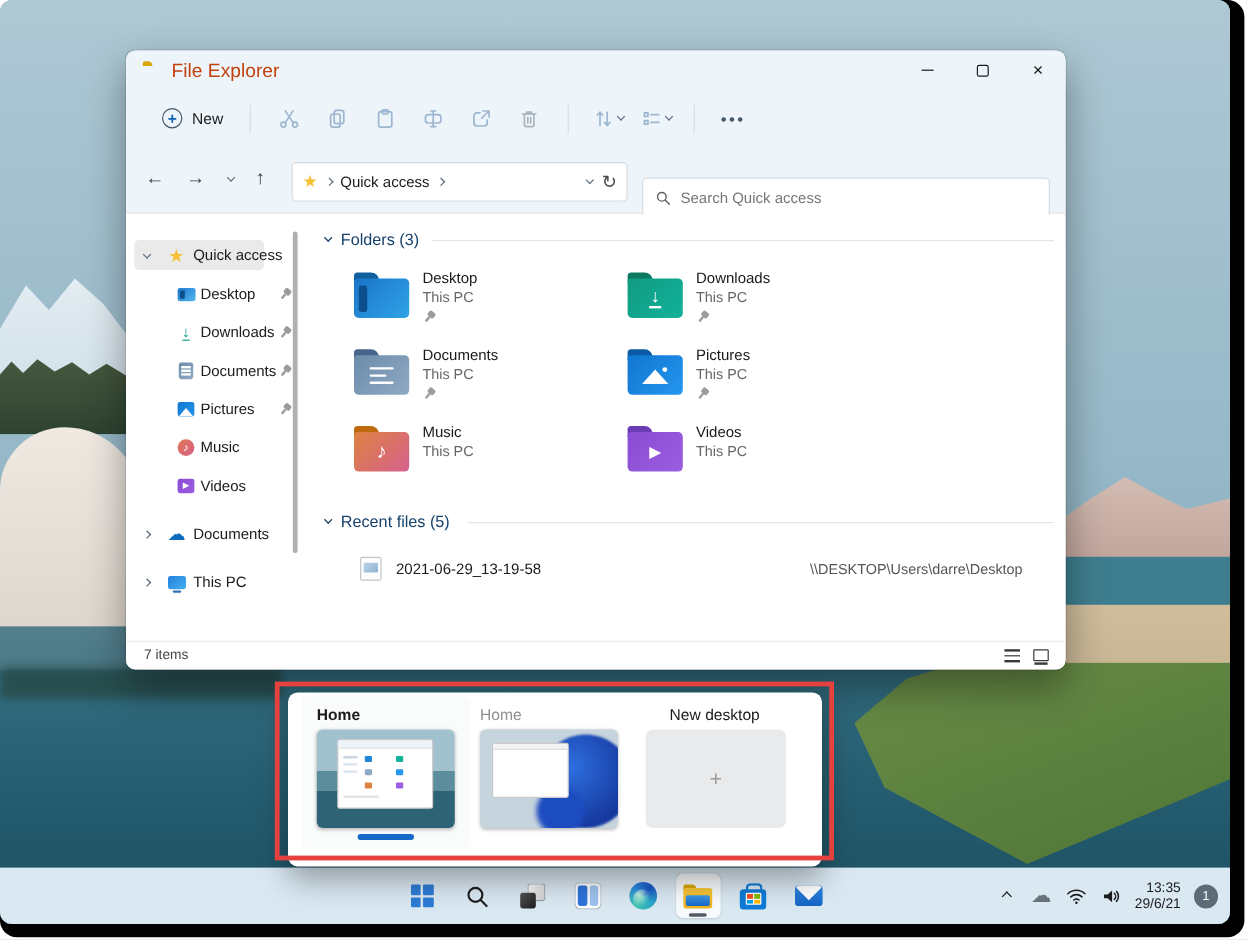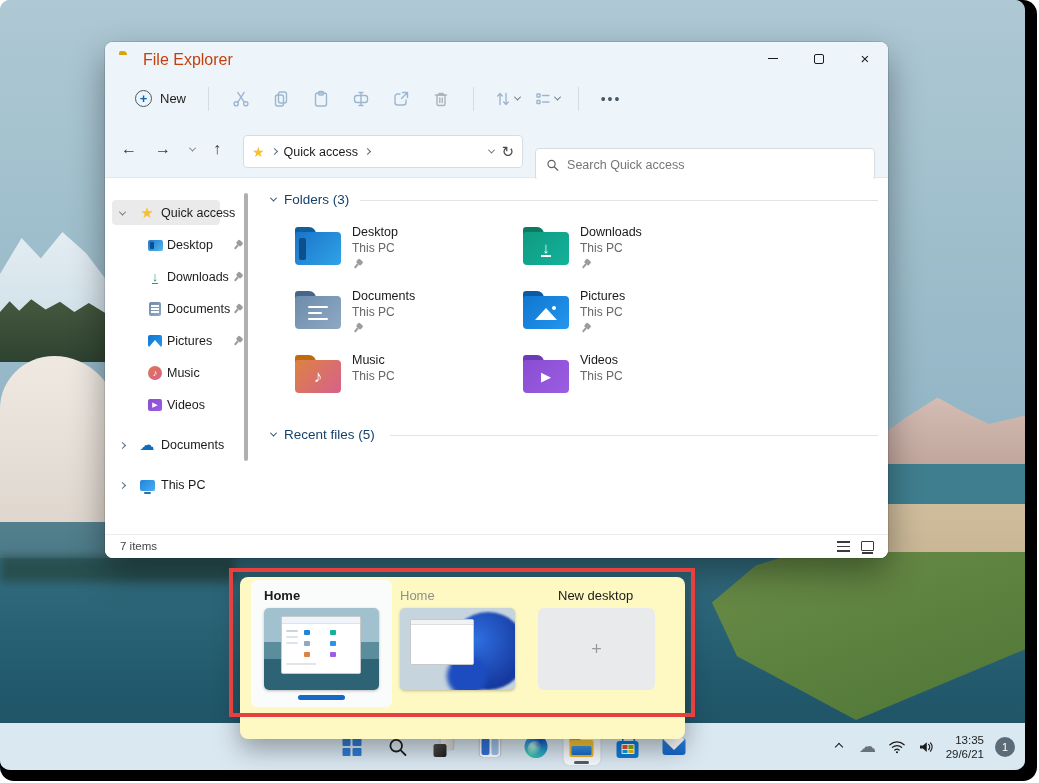--- a/index.html
+++ b/index.html
@@ -130,21 +130,21 @@
   .mini-pic { width:14px; height:12px; background:linear-gradient(135deg,#1176d0,#2496ee); border-radius:2px; position:relative; overflow:hidden; }
   .mini-pic::before { content:""; position:absolute; left:1px; bottom:0; border-left:6px solid transparent; border-right:6px solid transparent; border-bottom:7px solid #fff; }
   .mini-music { width:14px; height:14px; border-radius:50%; background:linear-gradient(135deg,#e0764d,#d6618c); color:#fff; font-size:9px; display:flex; align-items:center; justify-content:center; }
   .mini-video { width:14px; height:12px; border-radius:2px; background:linear-gradient(135deg,#8a4cd2,#9b5ee2); color:#fff; font-size:7px; display:flex; align-items:center; justify-content:center; }
   .mini-cloud { color:#0f6cbd; font-size:15px; }
   .mini-net { width:15px; height:11px; border-radius:2px; background:linear-gradient(135deg,#14809c,#2fb3c9); position:relative; }
   .mini-net::before { content:""; position:absolute; left:-2px; top:-3px; width:8px; height:8px; border-radius:50%; background:#8a9aa6; border:1px solid #fff; }
 
   
   .red-annotation { position:absolute; left:229px; top:568px; width:466px; height:149px; border:4px solid #e5413e; z-index:30; pointer-events:none; }
-  .tv-popup { position:absolute; left:240px; top:577px; width:445px; height:162px; background:#fef9c3; border-radius:8px; box-shadow:0 10px 26px rgba(0,0,0,.35); z-index:20; }
+  .tv-popup { position:absolute; left:240px; top:577px; width:445px; height:145px; background:#ffffff; border-radius:8px; box-shadow:0 10px 26px rgba(0,0,0,.35); z-index:20; }
   .tv-group-bg { position:absolute; left:11px; top:3px; width:141px; height:127px; background:#fafbfb; border-radius:6px; }
   .tv-label { position:absolute; top:11px; font-size:13px; color:#1b1b1b; }
   .tv-label.dim { color:#8f8f8f; }
   .lbl-home { left:24px; font-weight:bold; } .lbl-work { left:160px; } .lbl-new { left:318px; }
   .tv-thumb { position:absolute; top:31px; width:115px; height:82px; border-radius:5px; overflow:hidden; box-shadow:0 1px 3px rgba(0,0,0,.25); }
   .thumb-home { left:24px; background:linear-gradient(180deg,#a2c1cf 0 42%,#5b8d9c 42% 62%,#2e6375 62%); }
   .thumb-work { left:160px; background:#c6d4de; }
   .bloom { position:absolute; right:-12px; top:4px; width:78px; height:78px; border-radius:50%; background:radial-gradient(circle at 35% 35%,#2e6fe0,#16399f 70%); filter:blur(1px); }
   .bloom2 { position:absolute; right:28px; bottom:-6px; width:40px; height:40px; border-radius:50%; background:#1c4cc0; filter:blur(2px); }
   .mini-win { position:absolute; background:#fff; border:1px solid #c9c9c9; border-radius:2px; }
@@ -467,20 +467,25 @@
               <div class="tloc">This PC</div>
             </div>
           </div>
 
           <div class="group-header" style="left:6px; top:248px">
             <span class="chev down sm" style="border-color:#16416b"></span>
             <span>Recent files (5)</span>
           </div>
           <div class="group-line" style="left:125px; top:256px; width:488px"></div>
 
+          <div class="file-row" style="left:35px; top:282px; width:560px">
+            <span class="file-ico"></span>
+            <span class="file-name">2021-06-29_13-19-58</span>
+            <span class="file-path">\\DESKTOP\Users\darre\Desktop</span>
+          </div>
         </div>
       </div>
 
       <div class="statusbar">
         <span class="status-count">7 items</span>
         <span class="view-ic v-list">
             <i></i>
             <i></i>
             <i></i>
           </span>

